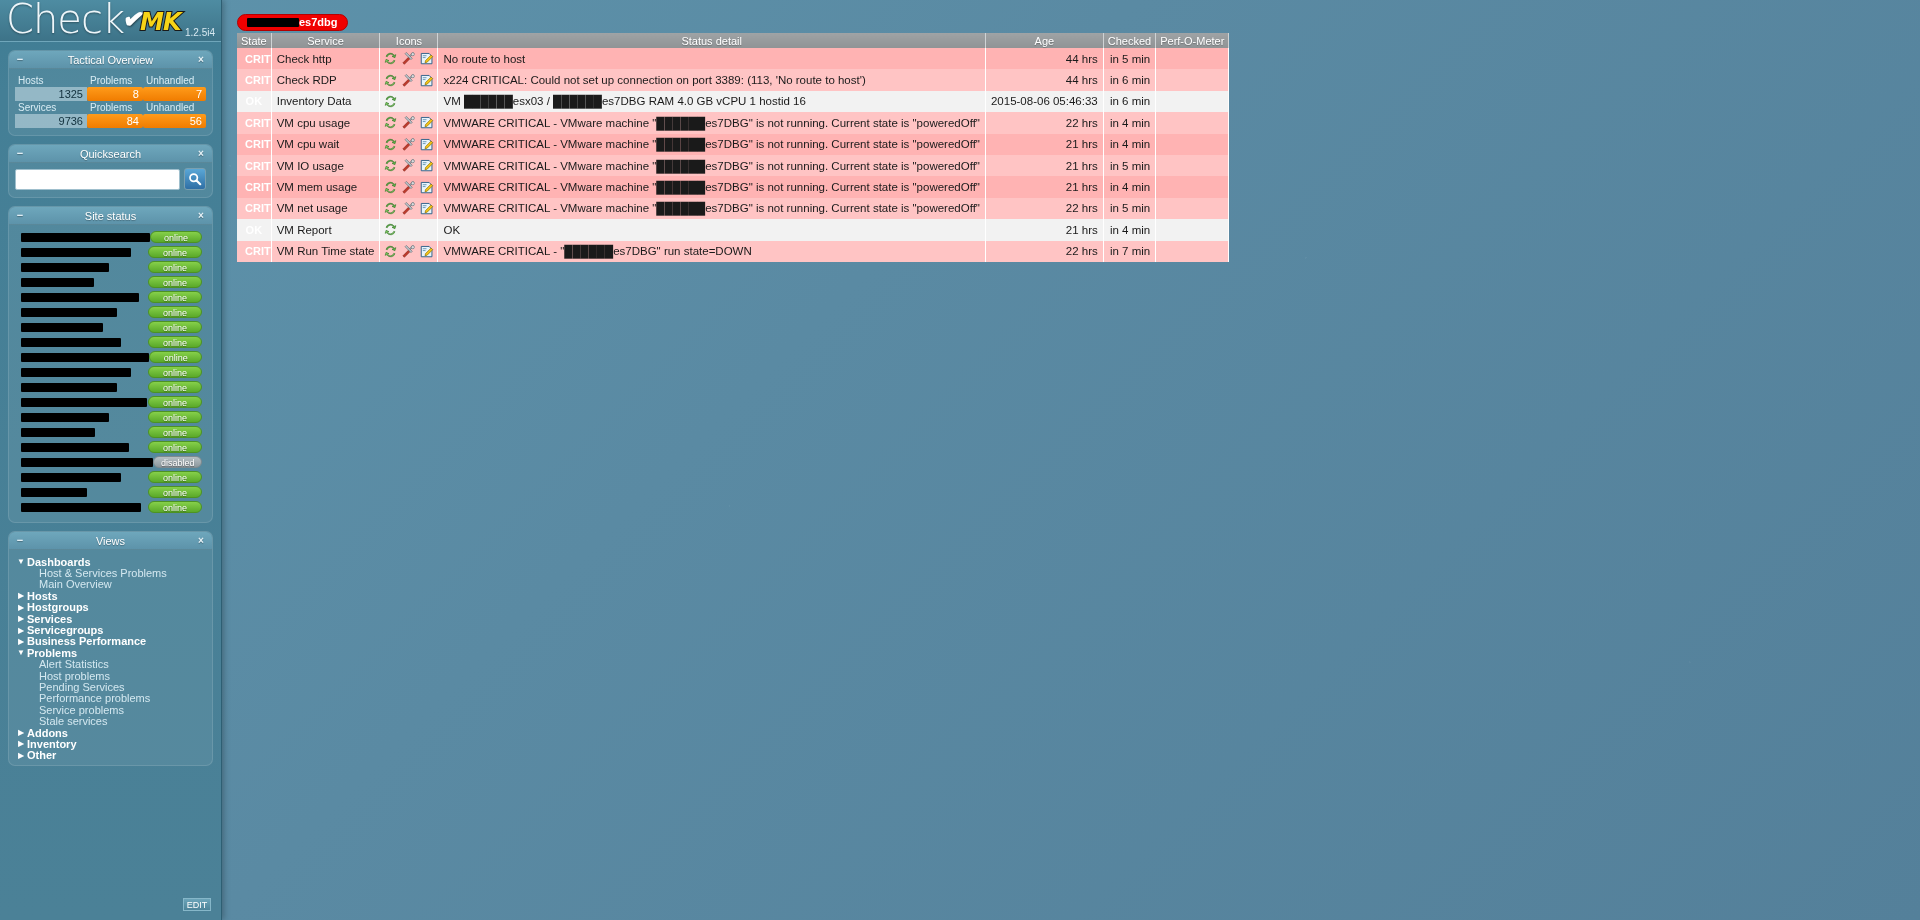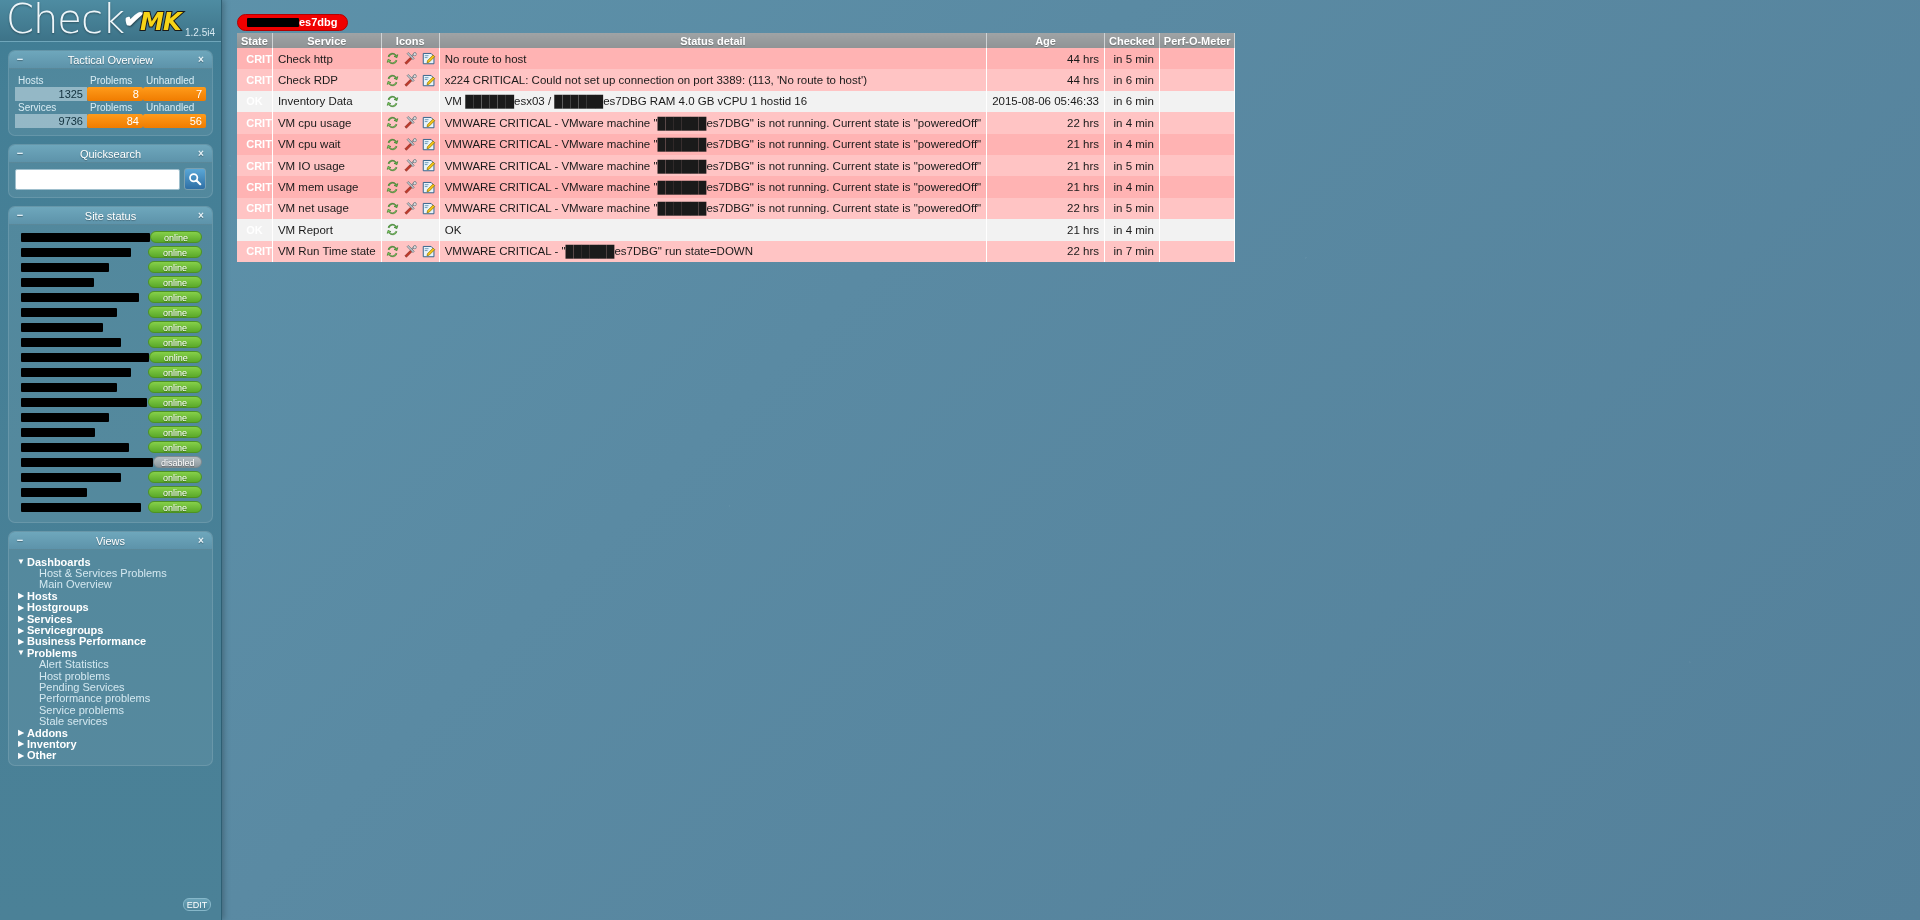--- a/index.html
+++ b/index.html
@@ -158,21 +158,21 @@
     width: 12px; font-size: 8px; color: #ffffff; text-align: center;
   }
   .v-top { font-weight: bold; color: #ffffff; }
   .v-sub { color: #d4e8f0; font-weight: normal; padding-left: 24px; }
   .edit-btn {
     position: absolute; right: 10px; bottom: 9px;
     width: 28px; height: 13px; line-height: 12px;
     text-align: center; font-size: 9px;
     color: #ffffff;
     background: linear-gradient(180deg,#6ba4b9,#4d8499);
-    border: 1px solid #86b7c9; border-radius: 6px;
+    border: 1px solid #86b7c9; border-radius: 0;
     cursor: pointer;
   }
 
   
   #main { position: absolute; left: 222px; top: 0; right: 0; bottom: 0; }
   .host-badge {
     position: absolute; left: 15px; top: 14px;
     height: 17px; line-height: 17px;
     padding: 0 9px;
     background: #f00000;
@@ -186,21 +186,21 @@
   #status-table {
     position: absolute; left: 15px; top: 33px;
     border-collapse: collapse;
     font-size: 11.5px;
     width: 830px;
     background: #ffffff;
   }
   #status-table th {
     background: linear-gradient(180deg,#9fa3a5,#8f9395);
     color: #ffffff;
-    font-weight: bold;
+    font-weight: normal;
     font-size: 11px;
     height: 15px;
     padding: 0 4px;
     border-right: 1px solid #cfd3d5;
     text-shadow: 0 1px 1px rgba(0,0,0,0.25);
     white-space: nowrap;
   }
   #status-table td {
     height: 21.4px;
     padding: 0 5px;

